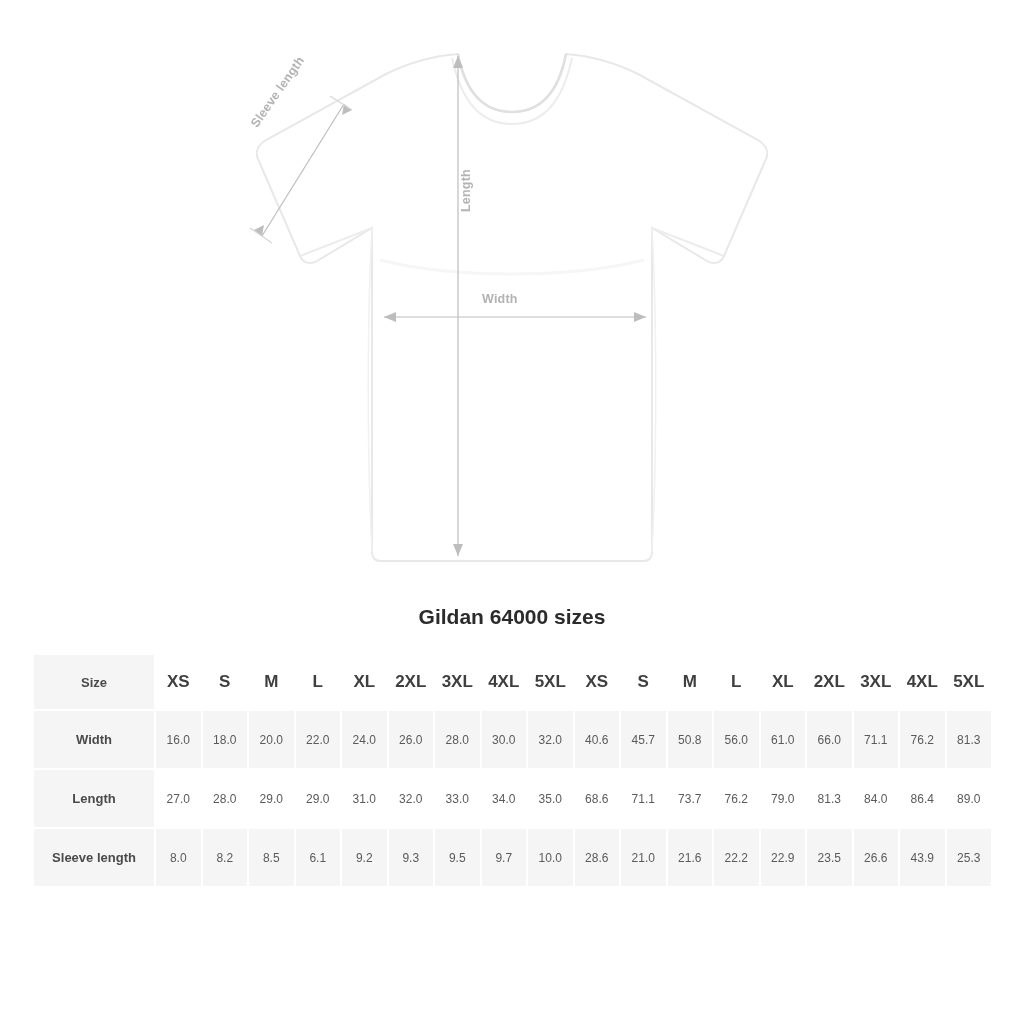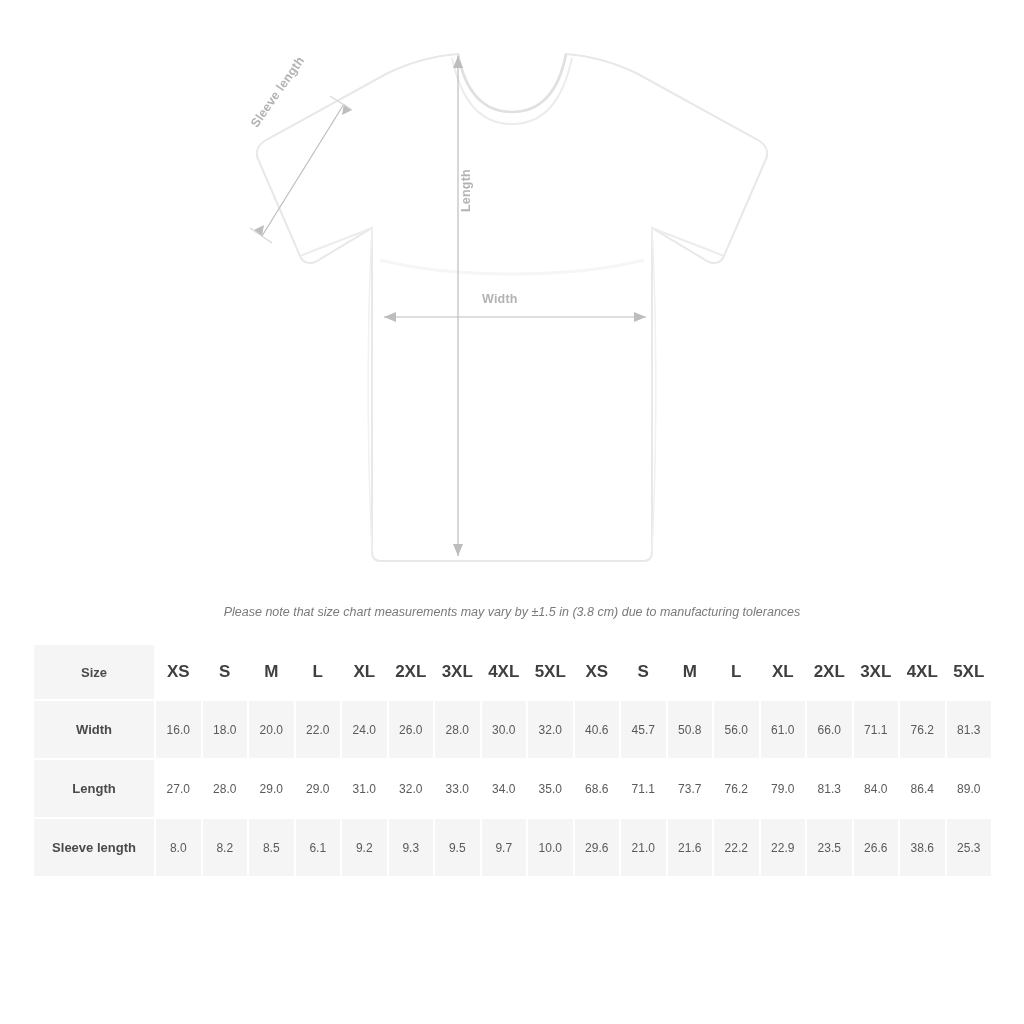--- a/index.html
+++ b/index.html
@@ -187,21 +187,21 @@
         <path d="M646 317 l -12 -5 l 0 10 z" fill="#bdbdbd" stroke="none"></path>
       </g>
     </svg>
 
     <span class="dim-label lbl-sleeve">Sleeve length</span>
     <span class="dim-label lbl-length">Length</span>
     <span class="dim-label lbl-width">Width</span>
   </div>
 
   <div class="title-block">
-    <p class="chart-note">Please note that size chart measurements may vary by ±1.5 in (3.8 cm) due to manufacturing tolerances</p>
+    <h1 class="chart-title">Gildan 64000 sizes</h1>
   </div>
 
   <div class="table-wrap">
     <table class="size-chart">
       <colgroup>
         <col class="col-label">
         <col class="col-v">
           <col class="col-v">
           <col class="col-v">
           <col class="col-v">
@@ -293,27 +293,27 @@
           <td class="row-label">Sleeve length</td>
           <td class="cell">8.0</td>
           <td class="cell">8.2</td>
           <td class="cell">8.5</td>
           <td class="cell">6.1</td>
           <td class="cell">9.2</td>
           <td class="cell">9.3</td>
           <td class="cell">9.5</td>
           <td class="cell">9.7</td>
           <td class="cell">10.0</td>
-          <td class="cell">29.6</td>
+          <td class="cell">28.6</td>
           <td class="cell">21.0</td>
           <td class="cell">21.6</td>
           <td class="cell">22.2</td>
           <td class="cell">22.9</td>
           <td class="cell">23.5</td>
           <td class="cell">26.6</td>
-          <td class="cell">38.6</td>
+          <td class="cell">43.9</td>
           <td class="cell">25.3</td>
         </tr>
       </tbody>
     </table>
   </div>
 
 </div>
 
 </body></html>

